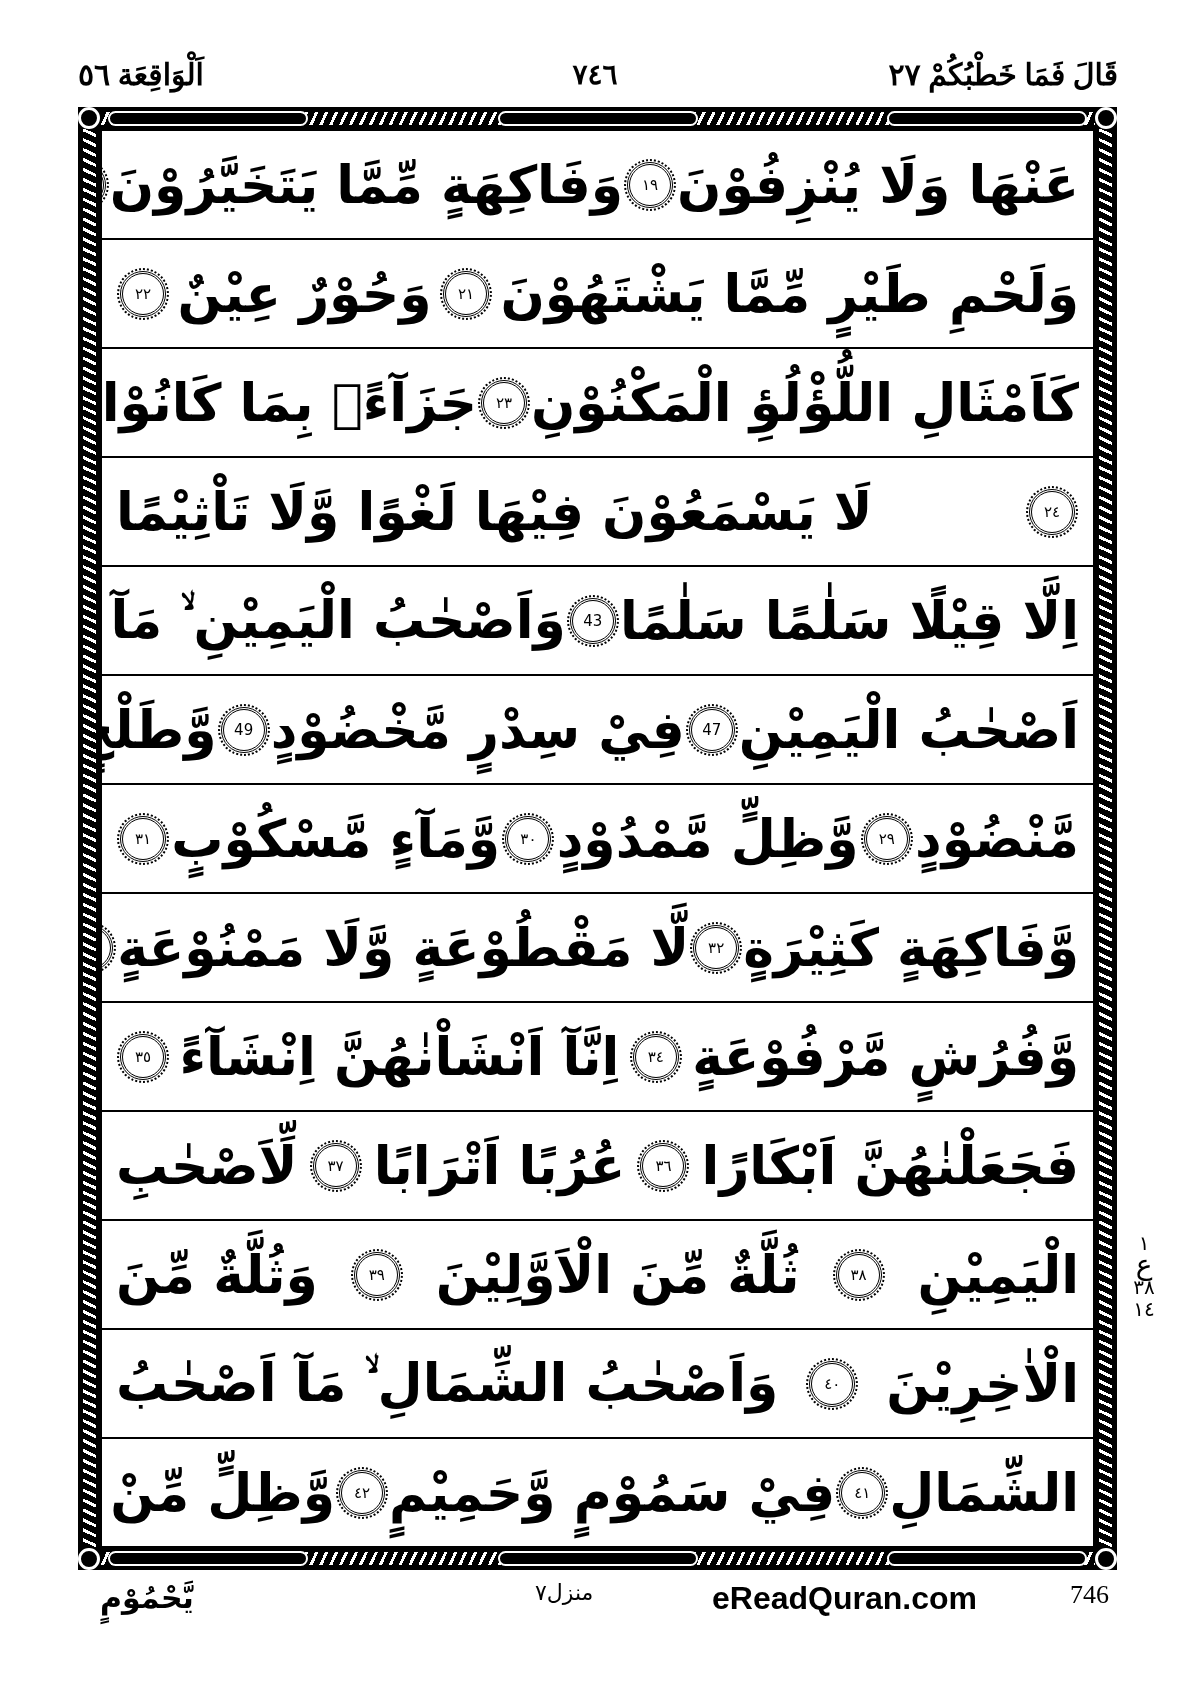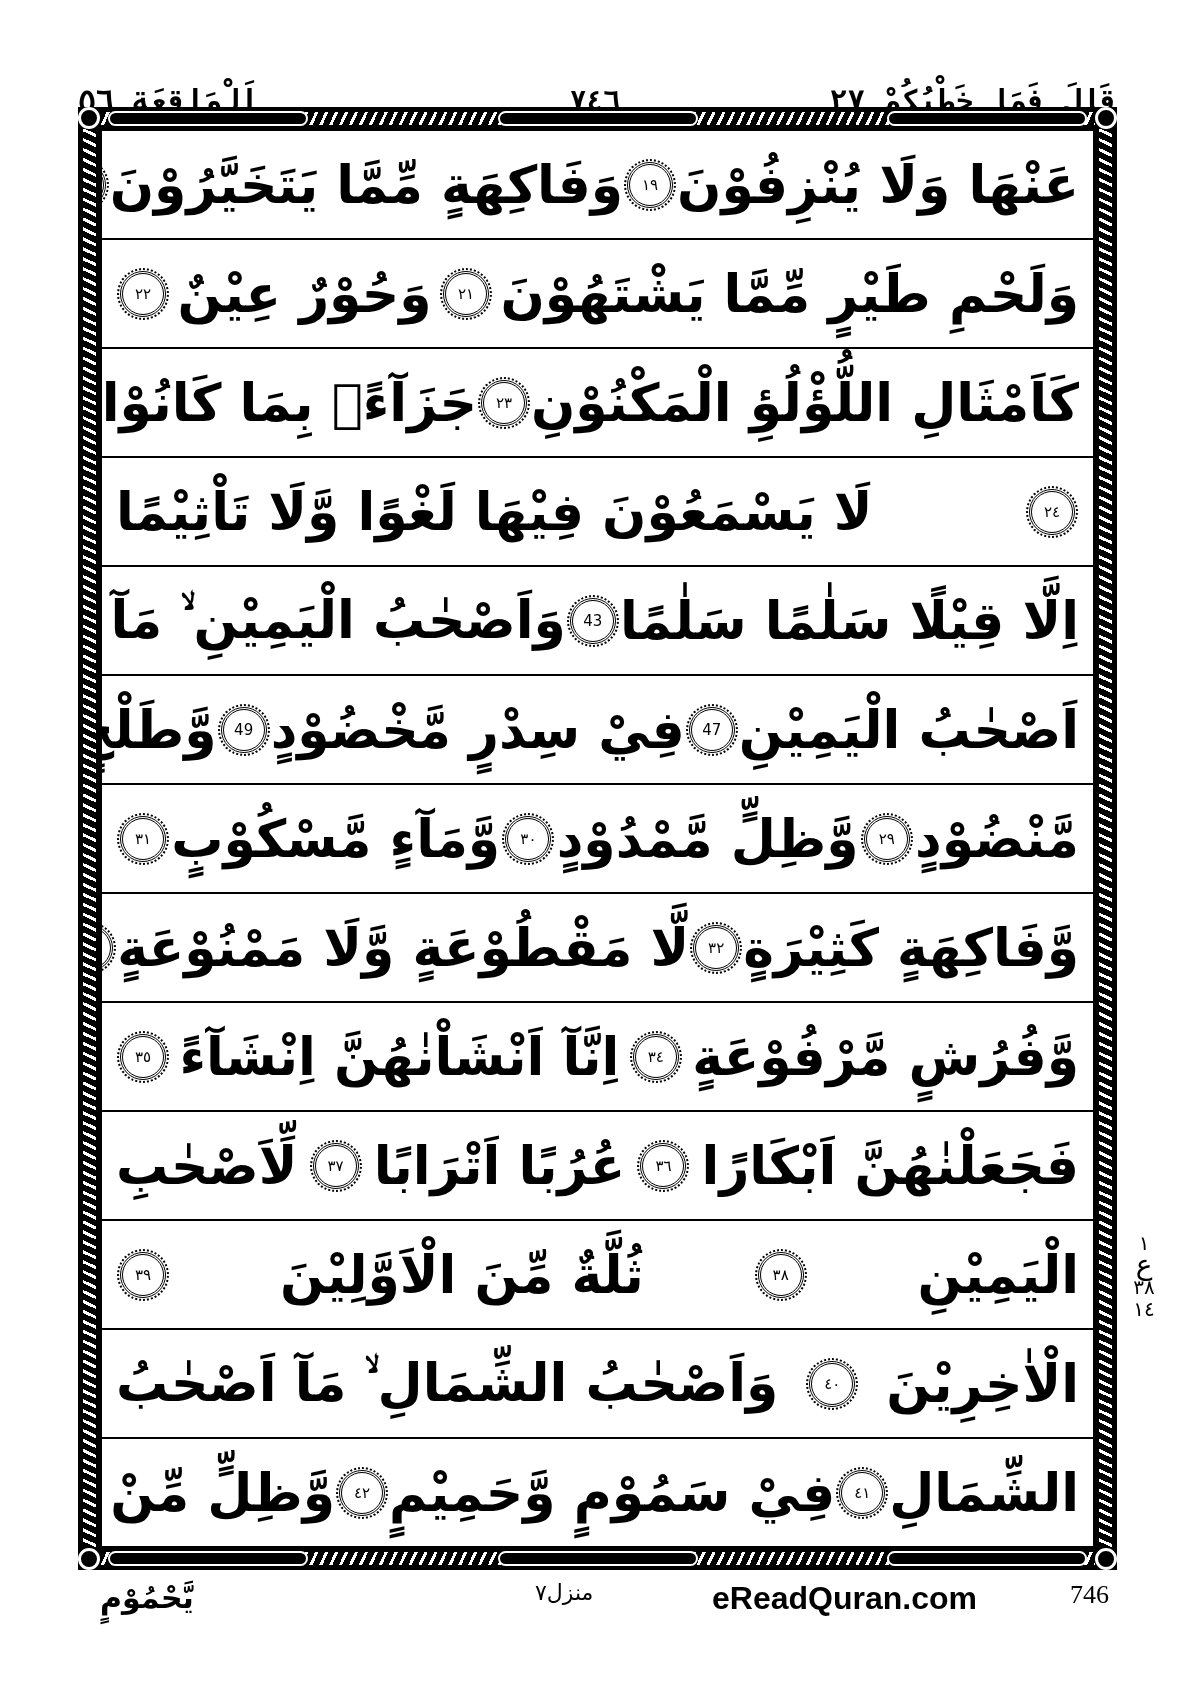--- a/index.html
+++ b/index.html
@@ -1,20 +1,20 @@
 <!DOCTYPE html>
 <html><head>
 <meta charset="utf-8">
 <style>
   html, body { margin: 0; padding: 0; background: #ffffff; }
   body { width: 1190px; height: 1684px; position: relative; overflow: hidden;
          font-family: "DejaVu Sans", sans-serif; color: #000; }
 
-  .hdr { position: absolute; top: 50px; height: 50px; font-family: Liberation Mono, monospace;
-         font-weight: bold; font-size: 30px; line-height: 50px; direction: rtl; white-space: nowrap; margin-top: 28px; }
+  .hdr { position: absolute; top: 50px; height: 50px; font-family: Liberation Serif, serif;
+         font-weight: bold; font-size: 30px; line-height: 50px; direction: rtl; white-space: nowrap; }
   .hdr-right { right: 72px; }
   .hdr-left { left: 78px; }
   .hdr-center { left: 0; right: 0; text-align: center; font-size: 28px; }
 
   .frame { position: absolute; left: 78px; top: 107px; width: 1039px; height: 1463px;
            background: #000; box-sizing: border-box; }
   .frame-band { position: absolute; background: repeating-linear-gradient(115deg,#000 0 6px,#fff 6px 9px); }
   .frame-band.top { left: 22px; right: 22px; top: 5px; height: 13px; }
   .frame-band.bottom { left: 22px; right: 22px; bottom: 5px; height: 13px; }
   .frame-band.left { top: 22px; bottom: 22px; left: 5px; width: 13px;
@@ -135,20 +135,21 @@
       <span class="ayah">٣٦</span>
       <span class="seg">عُرُبًا اَتْرَابًا</span>
       <span class="ayah">٣٧</span>
       <span class="seg">لِّاَصْحٰبِ</span>
     </div>
     <div class="line">
       <span class="seg">الْيَمِيْنِ</span>
       <span class="ayah">٣٨</span>
       <span class="seg">ثُلَّةٌ مِّنَ الْاَوَّلِيْنَ</span>
       <span class="ayah">٣٩</span>
+      <span class="seg">وَثُلَّةٌ مِّنَ</span>
     </div>
     <div class="line">
       <span class="seg">الْاٰخِرِيْنَ</span>
       <span class="ayah">٤٠</span>
       <span class="seg">وَاَصْحٰبُ الشِّمَالِ ۙ مَآ اَصْحٰبُ</span>
     </div>
     <div class="line">
       <span class="seg">الشِّمَالِ</span>
       <span class="ayah">٤١</span>
       <span class="seg">فِيْ سَمُوْمٍ وَّحَمِيْمٍ</span>

